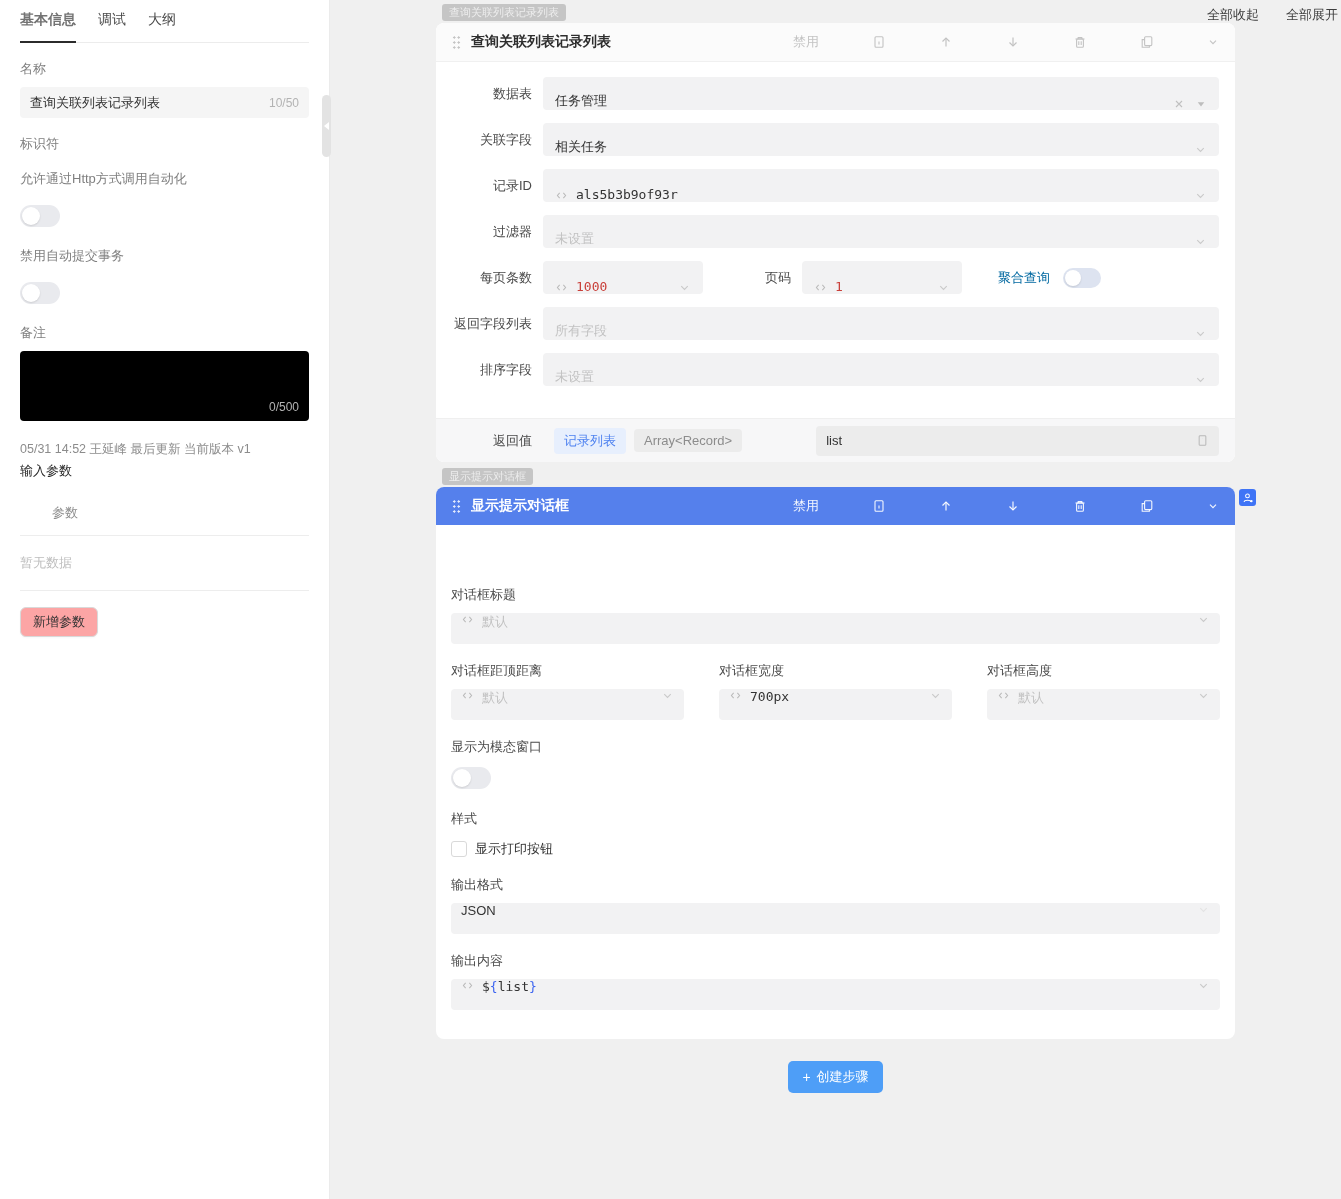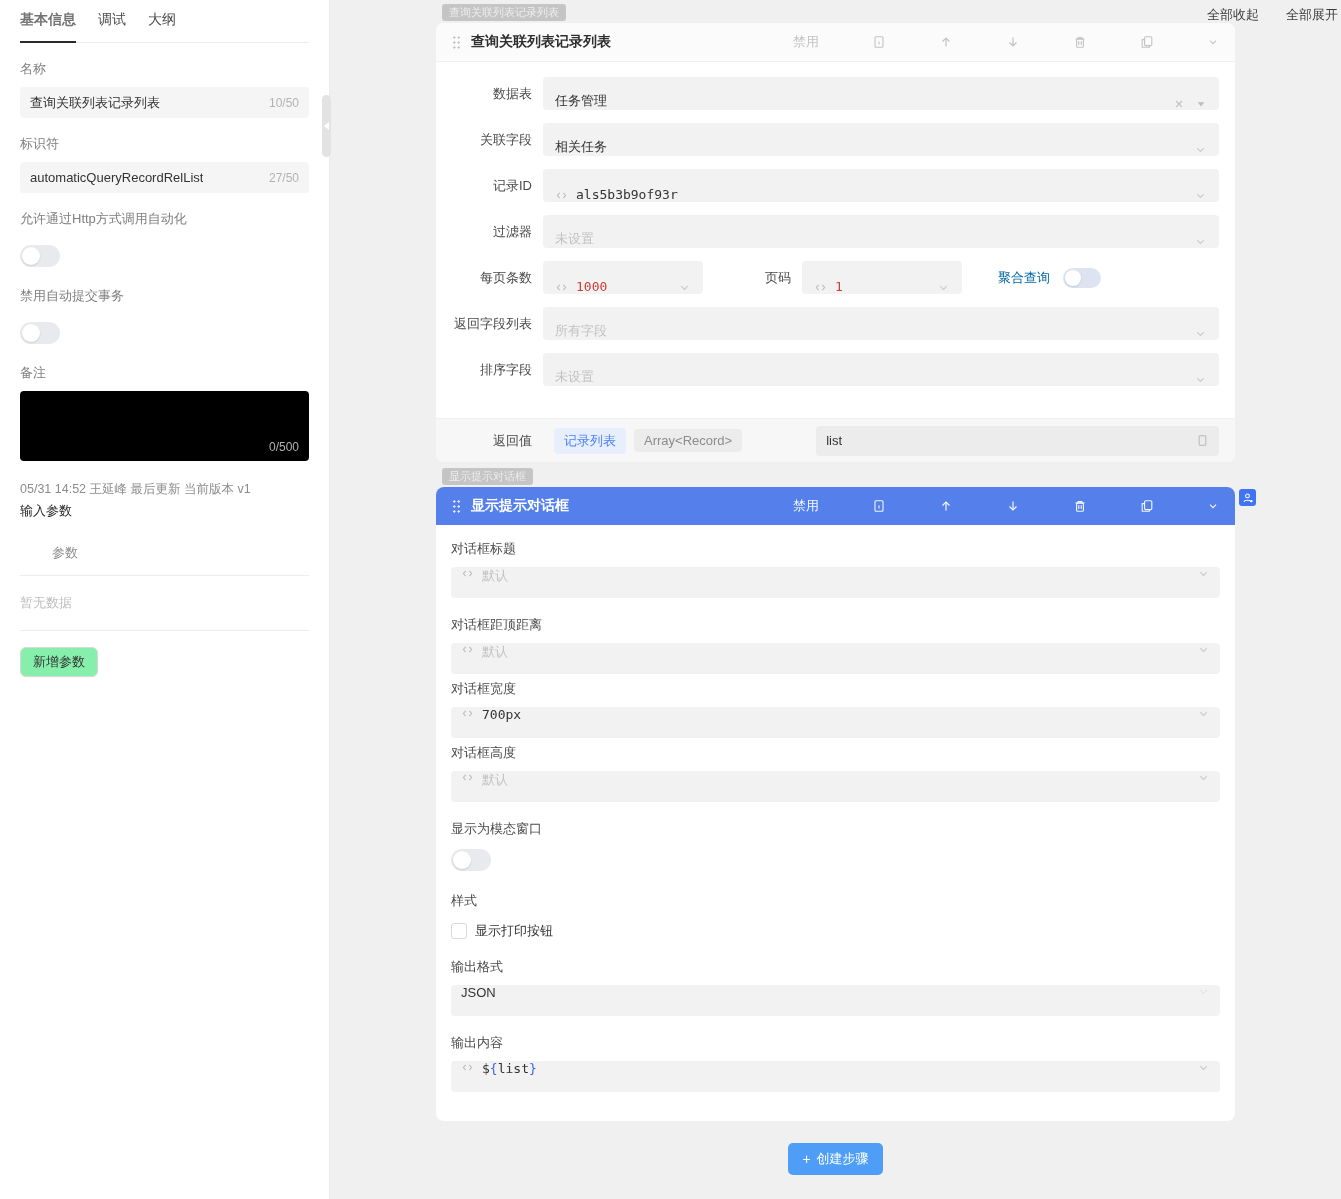--- a/index.html
+++ b/index.html
@@ -28,21 +28,21 @@
   .counter{color:#b3b3b3;font-size:12px;margin-left:8px;flex:none;}
   .toggle{display:inline-block;width:40px;height:22px;border-radius:11px;background:#e9eaee;position:relative;cursor:pointer;margin-top:8px;}
   .toggle .knob{position:absolute;left:2px;top:2px;width:18px;height:18px;border-radius:50%;background:#fff;box-shadow:0 1px 2px rgba(0,0,0,.12);}
   .toggle.tint{background:#dde3f0;}
   .remark-box{height:70px;background:#000000;border-radius:4px;position:relative;}
   .remark-box .counter{position:absolute;right:10px;bottom:7px;}
   .meta{margin-top:20px;font-size:12.5px;color:#8c8c8c;line-height:16px;}
   .section-title{margin-top:5px;font-size:13px;color:#262626;}
   .param-header{margin-top:24px;padding-left:32px;padding-bottom:13px;font-size:13px;color:#8c8c8c;border-bottom:1px solid #ededed;}
   .param-empty{padding:18px 0;text-align:left;color:#bdbdbd;font-size:13px;border-bottom:1px solid #ededed;}
-  .add-param-btn{margin-top:16px;display:inline-block;background:#86efac;border:1px solid #d9d9d9;border-radius:6px;padding:5px 12px;font-size:13px;color:#333;cursor:pointer;box-shadow:0 1px 2px rgba(0,0,0,.03);}
+  .add-param-btn{margin-top:16px;display:inline-block;background:#fca5a5;border:1px solid #d9d9d9;border-radius:6px;padding:5px 12px;font-size:13px;color:#333;cursor:pointer;box-shadow:0 1px 2px rgba(0,0,0,.03);}
   .collapse-handle{position:absolute;left:322px;top:95px;width:9px;height:62px;background:#e3e3e3;border-radius:5px;z-index:5;cursor:pointer;display:flex;align-items:center;justify-content:center;}
   .collapse-handle::before{content:"";width:0;height:0;border-top:4px solid transparent;border-bottom:4px solid transparent;border-right:5px solid #fff;}
 
   
   .main{flex:1;background:#f0f0f0;position:relative;height:100%;overflow:hidden;}
   .top-links{position:absolute;top:6px;right:3px;display:flex;gap:27px;font-size:13px;color:#3d3d3d;}
   .top-links span{cursor:pointer;}
   .steps{width:799px;margin:0 auto;padding-top:4px;}
   .step-tag{display:inline-block;margin-left:6px;background:#c5c5c5;color:#ededed;font-size:11px;line-height:17px;padding:0 7px;border-radius:3px;max-width:200px;white-space:nowrap;}
   .card{background:#fff;border-radius:8px;margin-top:2px;position:relative;}
@@ -77,27 +77,27 @@
   .frow .toggle .knob{width:16px;height:16px;}
 
   .card-footer{height:44px;background:#f7f7f8;border-top:1px solid #efefef;border-radius:0 0 8px 8px;display:flex;align-items:center;padding:0 16px;}
   .rtag-blue{margin-left:11px;background:var(--tag-blue-bg);color:var(--tag-blue-text);padding:4px 10px;border-radius:4px;font-size:13px;}
   .rtag-gray{margin-left:8px;background:#ececec;color:#8c8c8c;padding:4px 10px;border-radius:4px;font-size:13px;}
   .rinput{flex:1;margin-left:74px;height:30px;background:#ececec;border-radius:4px;display:flex;align-items:center;padding:0 10px;color:#333;}
   .rinput .doc{margin-left:auto;color:#b8b8b8;display:inline-flex;}
 
   .collab-badge{position:absolute;right:-21px;top:2px;width:17px;height:17px;background:var(--collab-blue);border-radius:3px;display:flex;align-items:center;justify-content:center;color:#fff;}
 
-  .card2-body{padding:15px 15px 29px;}
+  .card2-body{padding:15px 15px 29px;margin-top:46px;}
   .group{margin-bottom:18px;}
   .glabel{color:#4a4a4a;margin-bottom:9px;}
   .gselect{height:31px;background:#f2f2f3;border-radius:4px;display:flex;padding:0 10px;}
   .gselect .chev{margin-left:auto;color:#c9c9c9;display:inline-flex;}
   .gselect .chev.faint{color:#e3e3e3;}
-  .three-col{display:flex;gap:6px;flex-direction:column;}
+  .three-col{display:flex;gap:35px;}
   .three-col .col{flex:1;}
   .checkbox-row{display:flex;align-items:center;margin-top:12px;}
   .checkbox{width:16px;height:16px;background:#fff;border:1px solid #d9d9d9;border-radius:3px;margin-right:8px;flex:none;cursor:pointer;}
   .cb-label{color:#333;}
   .create-btn{margin:22px auto 0;width:max-content;display:flex;align-items:center;gap:6px;background:var(--create-button-blue);color:#fff;border:none;border-radius:5px;padding:7px 14px;font-size:13px;cursor:pointer;font-family:inherit;}
   .plus{font-size:14px;line-height:1;}
 </style>
 </head>
 <body>
 
@@ -110,24 +110,20 @@
       <div class="tab">大纲</div>
     </div>
 
     <div class="side-label">名称</div>
     <div class="side-input">
       <span class="val">查询关联列表记录列表</span>
       <span class="counter">10/50</span>
     </div>
 
     <div class="side-label">标识符</div>
-    <div class="side-input">
-      <span class="val">automaticQueryRecordRelList</span>
-      <span class="counter">27/50</span>
-    </div>
 
     <div class="side-label">允许通过Http方式调用自动化</div>
     <span class="toggle"><i class="knob"></i></span>
 
     <div class="side-label">禁用自动提交事务</div>
     <span class="toggle"><i class="knob"></i></span>
 
     <div class="side-label">备注</div>
     <div class="remark-box">
       <span></span>

